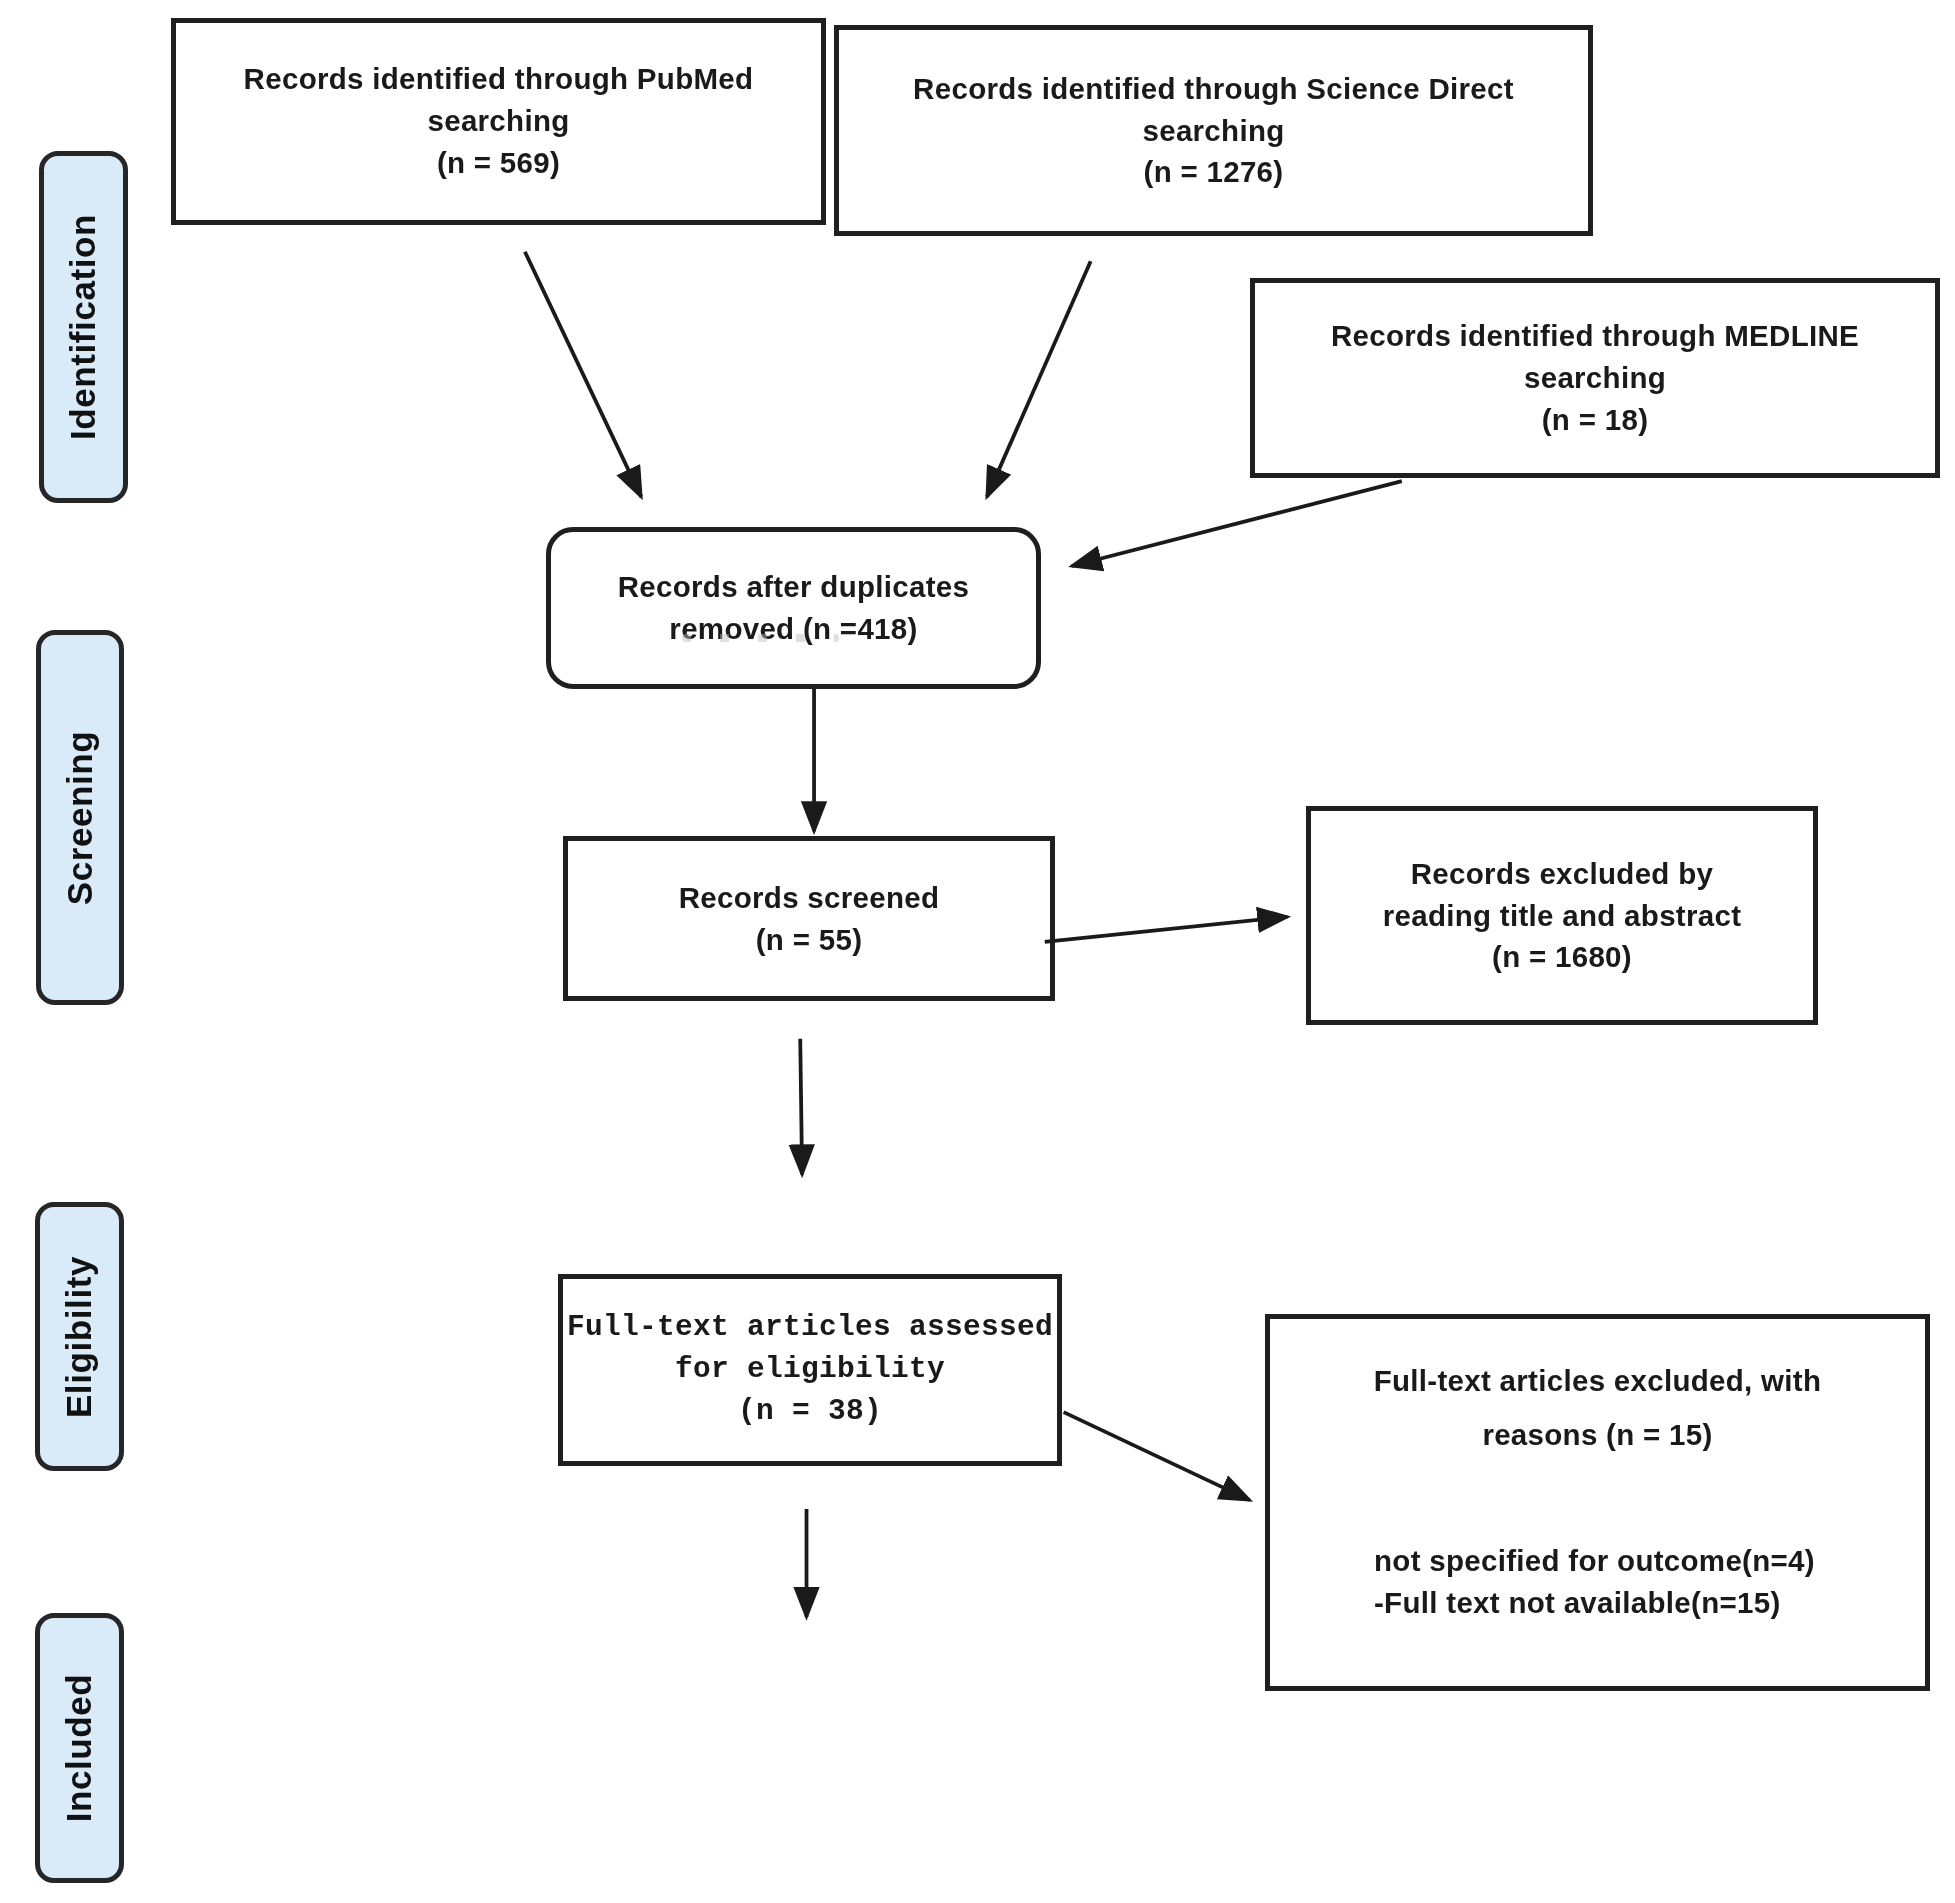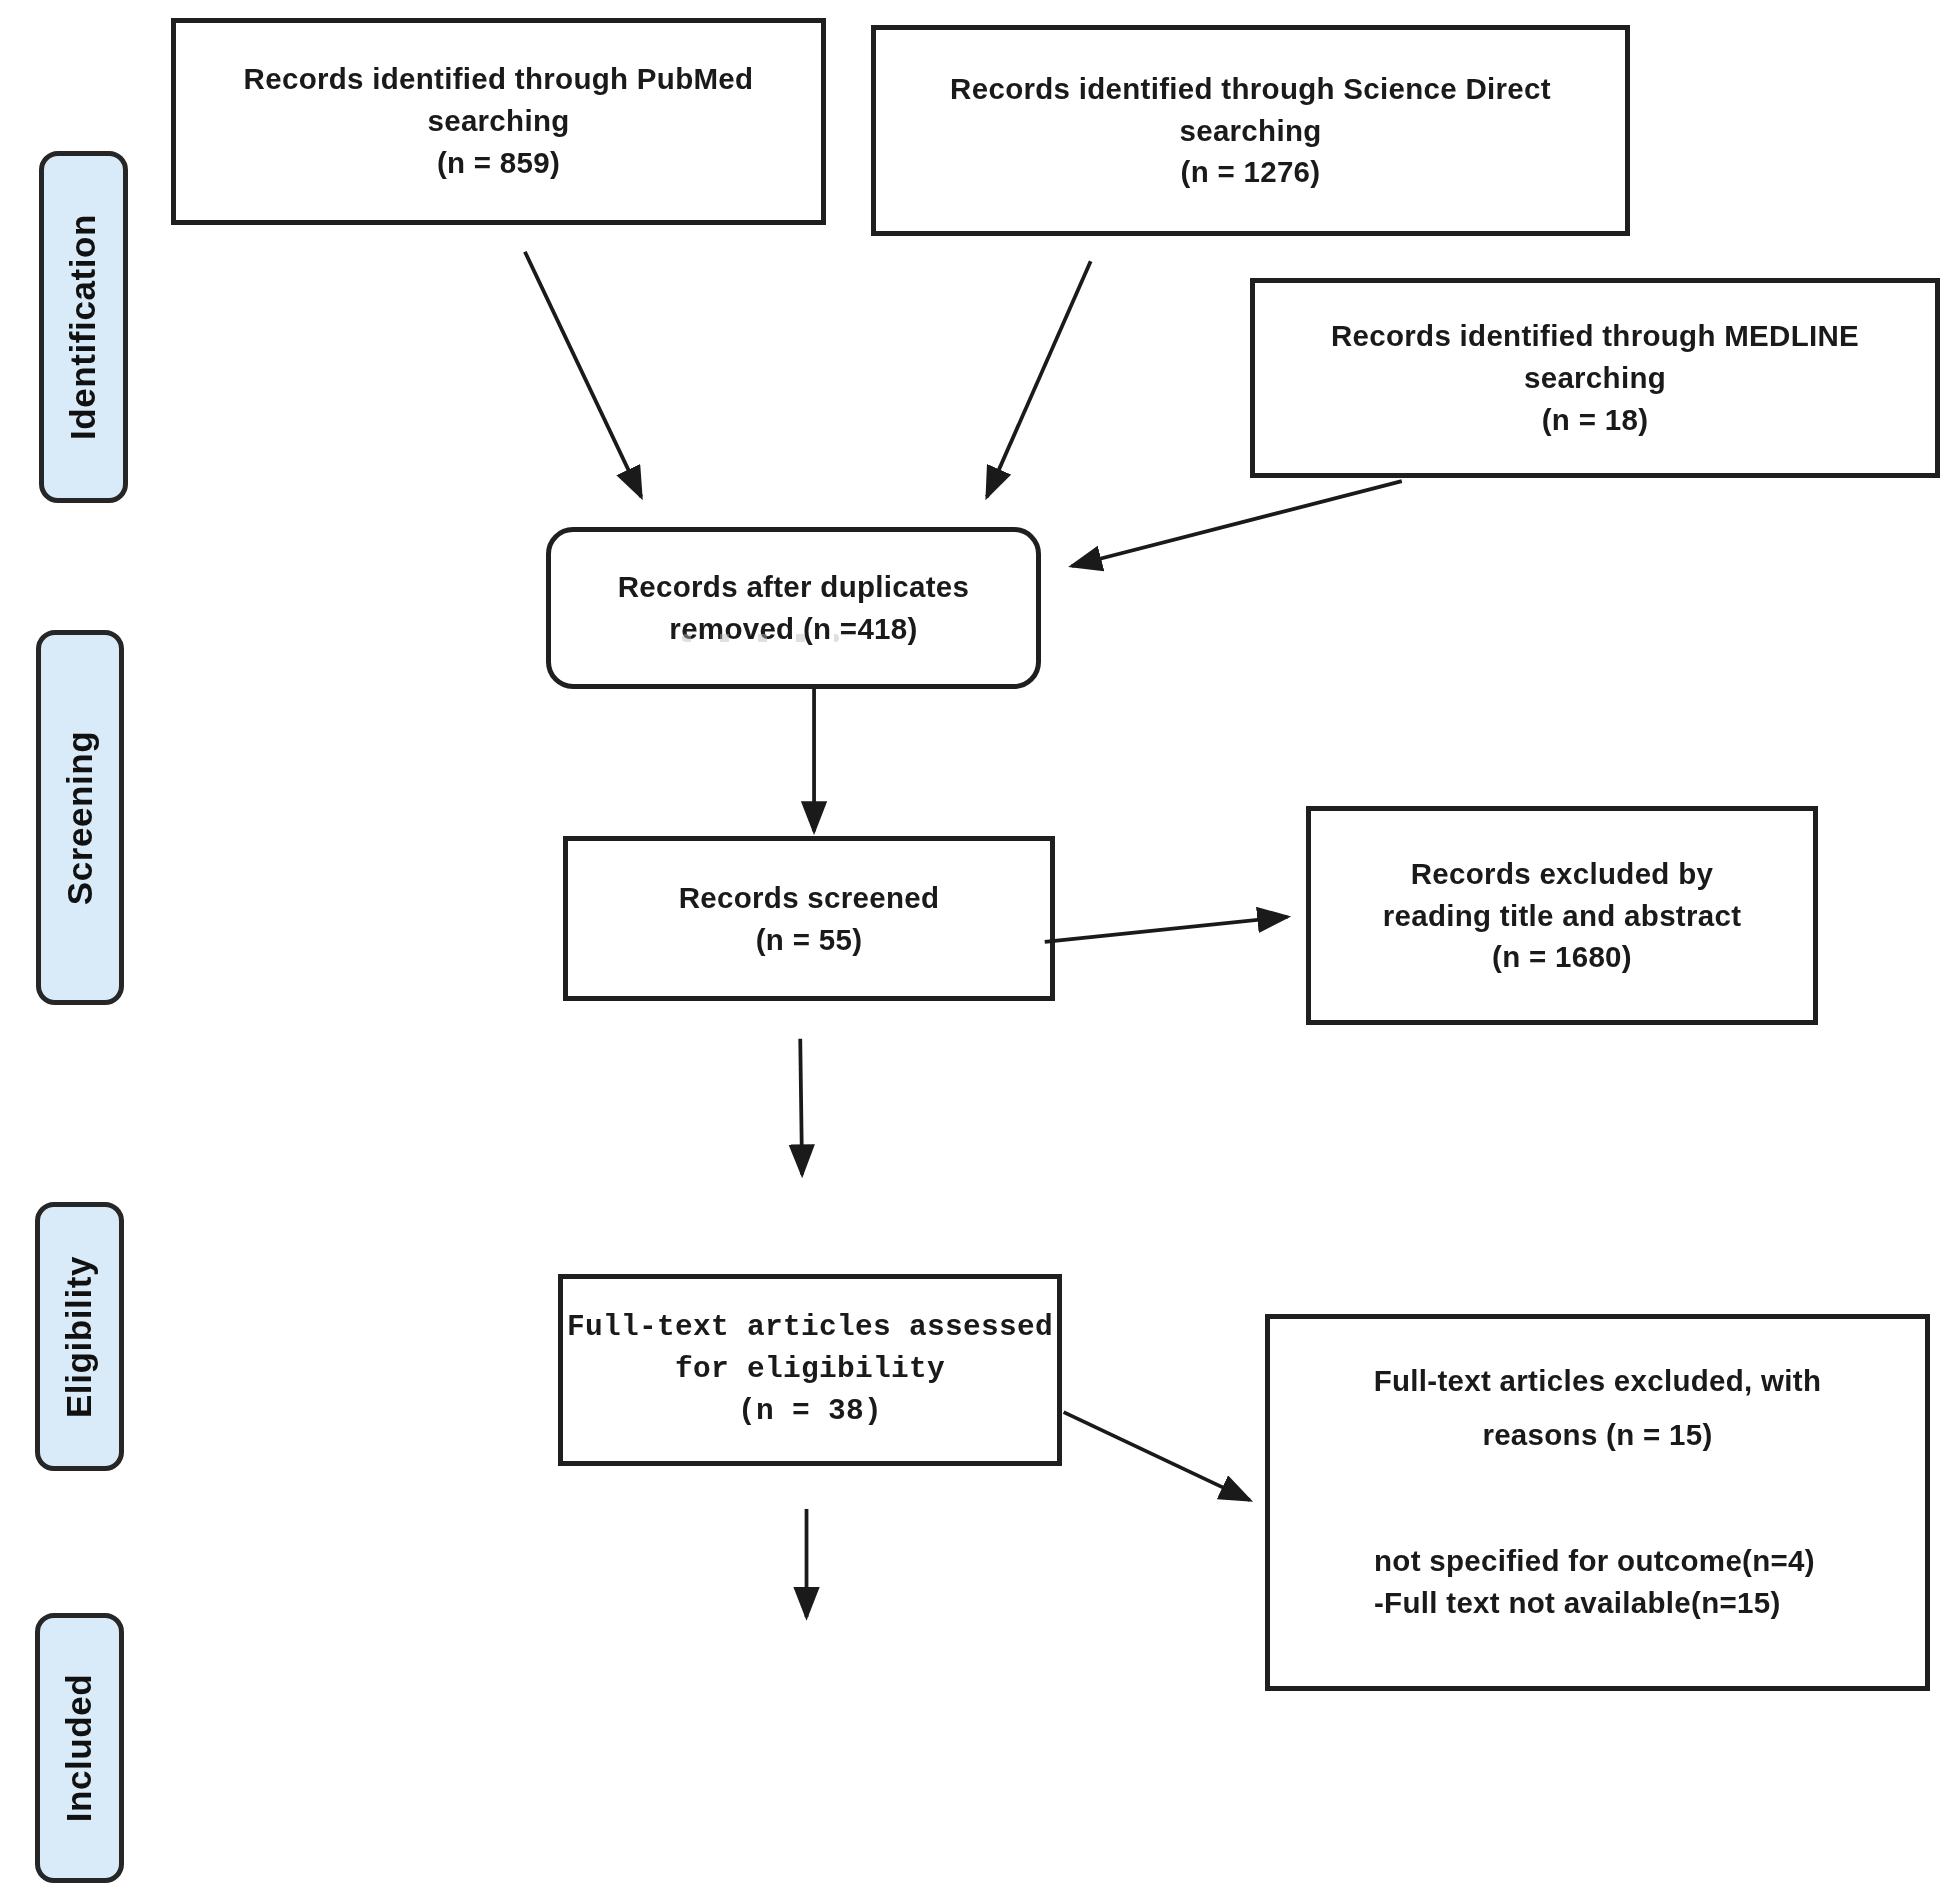--- a/index.html
+++ b/index.html
@@ -75,24 +75,24 @@
   <div class="stage" style="left:35px;top:1202px;width:89px;height:269px;">
     <span class="vtext">Eligibility</span>
   </div>
   <div class="stage" style="left:35px;top:1613px;width:89px;height:270px;">
     <span class="vtext">Included</span>
   </div>
 
   <div class="fbox" style="left:171px;top:17.6px;width:655px;height:207px;">
     <div class="ln">Records identified through PubMed</div>
     <div class="ln">searching</div>
-    <div class="ln">(n = 859)</div>
+    <div class="ln">(n = 569)</div>
   </div>
 
-  <div class="fbox" style="left:871px;top:25px;width:759px;height:211px;justify-content:center;">
+  <div class="fbox" style="left:834px;top:25px;width:759px;height:211px;justify-content:center;">
     <div class="ln">Records identified through Science Direct</div>
     <div class="ln">searching</div>
     <div class="ln">(n = 1276)</div>
   </div>
 
   <div class="fbox" style="left:1250px;top:278px;width:690px;height:200px;">
     <div class="ln">Records identified through MEDLINE</div>
     <div class="ln">searching</div>
     <div class="ln">(n = 18)</div>
   </div>

